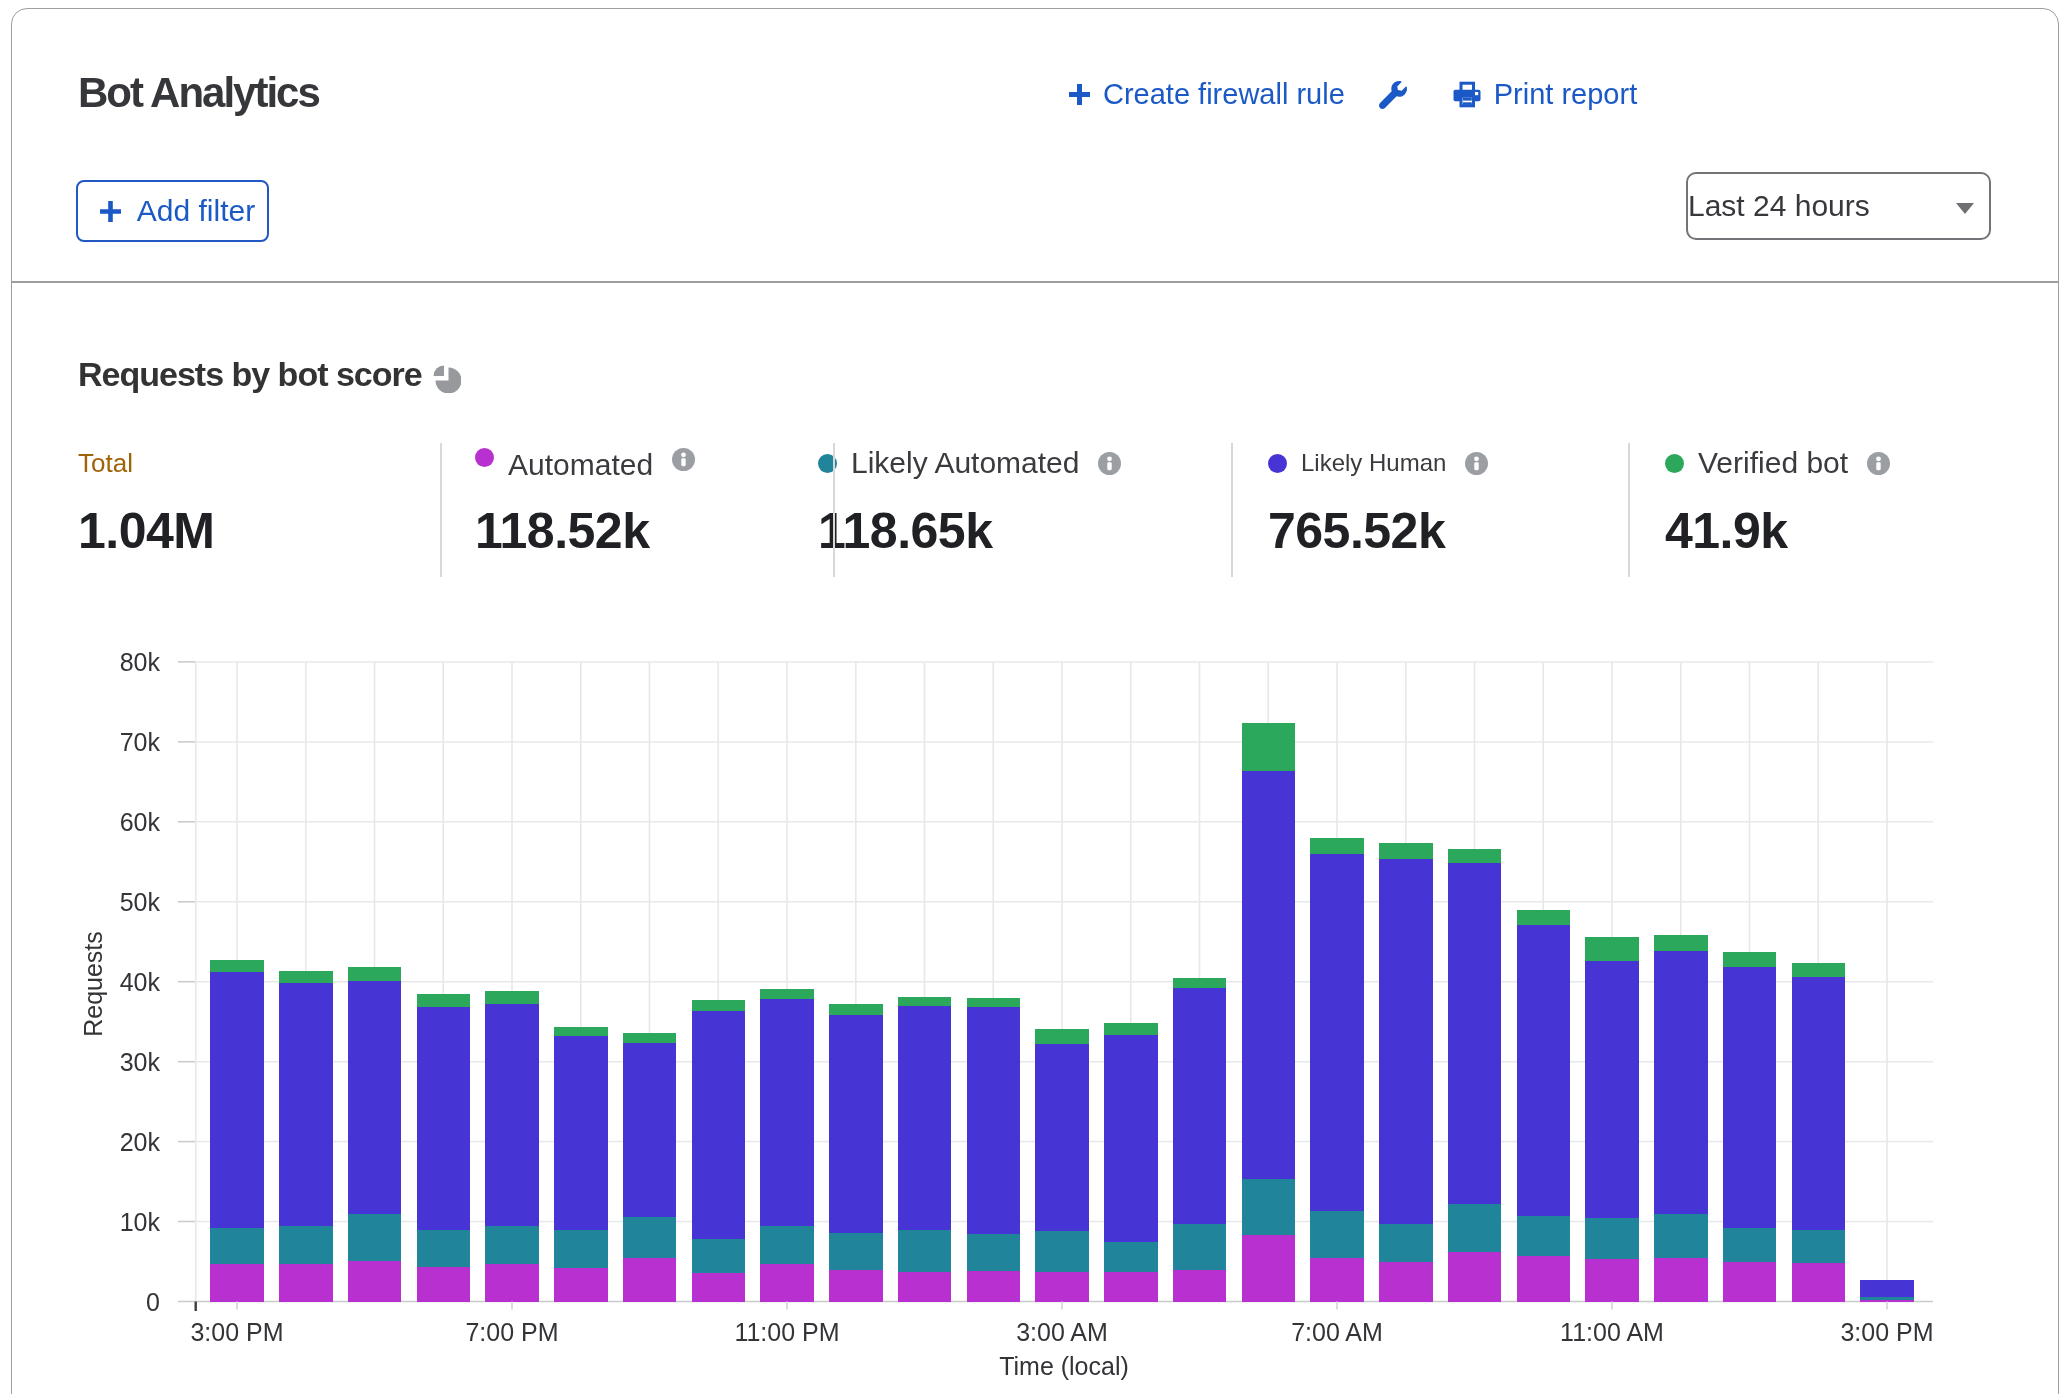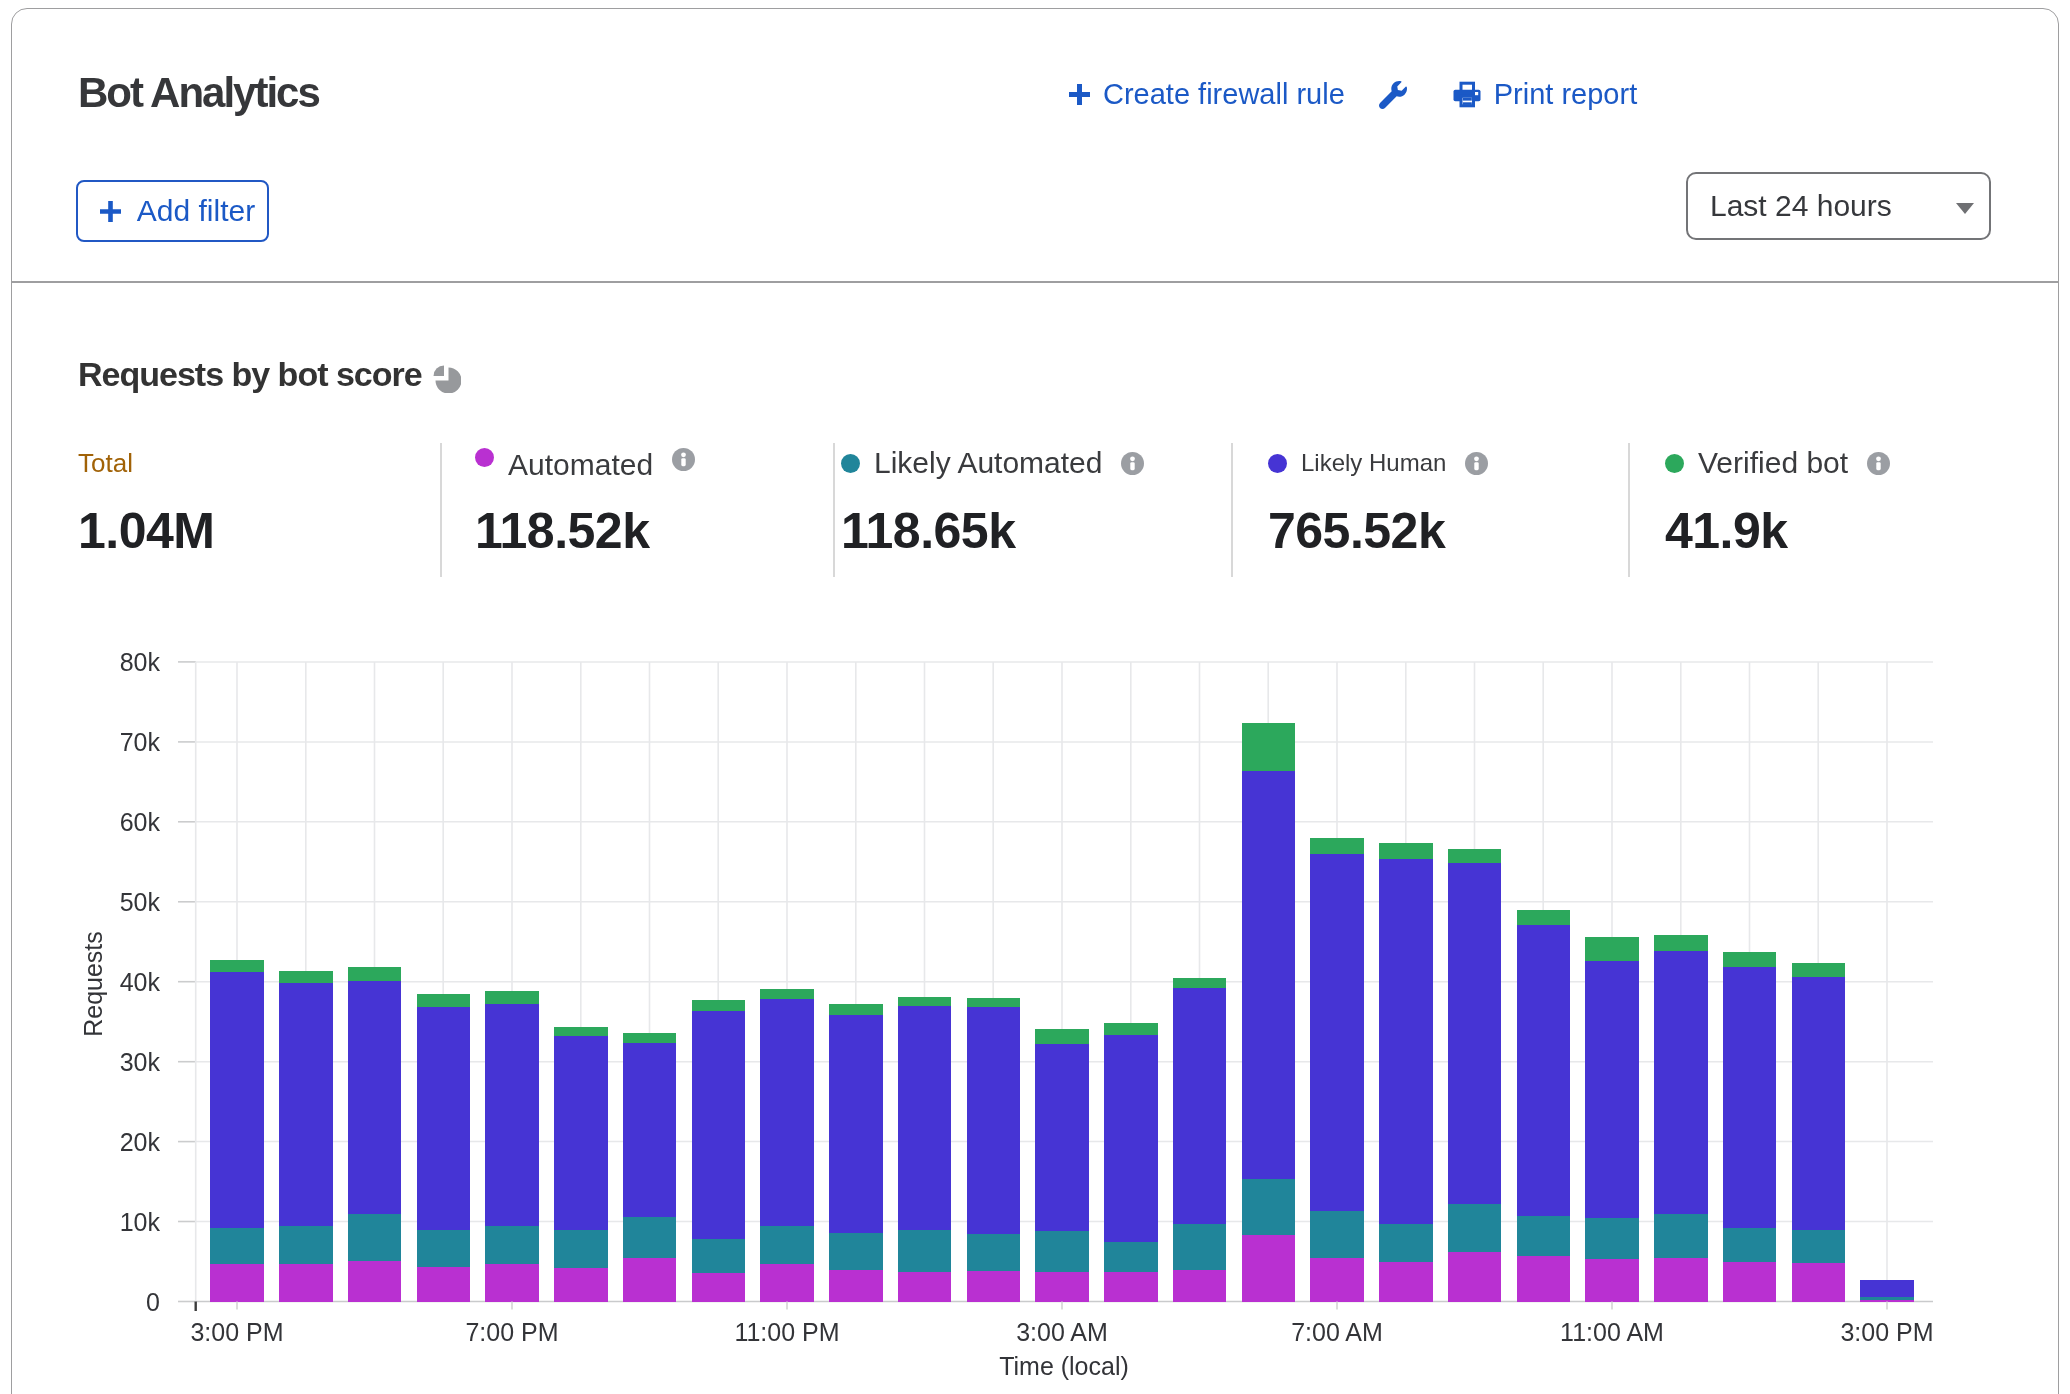--- a/index.html
+++ b/index.html
@@ -32,21 +32,21 @@
     <span>Print report</span>
 </div>
 
 <div class="abs" style="left:76px;top:180px;width:193px;height:62px;border:2.5px solid #2158c4;border-radius:8px;display:flex;align-items:center;justify-content:center;padding-left:9px;color:#1b59c6;font-size:30px">
   <svg width="23" height="23" viewBox="0 0 23 23" style="margin-right:15px">
       <path d="M11.5 1v21M1 11.5h21" stroke="#1b59c6" stroke-width="4.6"></path>
     </svg>Add filter
 </div>
 
 <div class="abs" style="left:1686px;top:172px;width:305px;height:68px;border:2px solid #737477;border-radius:10px;display:flex;align-items:center;color:#36383c;font-size:30px">
-  <span style="margin-left:22px">Last 24 hours</span>
+  <span style="">Last 24 hours</span>
   <span style="position:absolute;right:15px;top:29px;width:0;height:0;border-left:9.5px solid transparent;border-right:9.5px solid transparent;border-top:11px solid #6f7073"></span>
 </div>
 
 <div class="abs" style="left:78px;top:355px;font-size:34px;font-weight:700;color:#333;letter-spacing:-1px;display:flex;align-items:center">Requests by bot score<svg width="28" height="28" viewBox="0 0 28 28" style="margin-left:11px;position:relative;top:4px">
       <path fill="#97999c" d="M15.5 15.5 L15.5 2.5 A13 13 0 1 1 2.5 15.5 Z"></path>
       <path fill="#97999c" d="M11 11 L11 0.5 A10.5 10.5 0 0 0 0.5 11 Z"></path>
     </svg></div>
 
 <div style="position:absolute;left:78px;top:448px">
     <div style="display:flex;align-items:center;height:30px">
@@ -59,21 +59,21 @@
       <span style="width:19px;height:19px;border-radius:50%;background:#b930d1;margin-right:14px;flex:none"></span>
       <span style="font-size:30px;color:#3a3b3e;white-space:nowrap">Automated</span>
       <svg width="23" height="23" viewBox="0 0 23 23" style="margin-left:19px;flex:none">
         <circle cx="11.5" cy="11.5" r="11.5" fill="#9b9ea3"></circle>
         <circle cx="11.5" cy="6.8" r="2.4" fill="#fff"></circle>
         <rect x="9.3" y="10.2" width="4.4" height="8" rx="1.4" fill="#fff"></rect>
       </svg>
     </div>
     <div style="position:absolute;left:0;top:54px;font-size:50px;font-weight:700;color:#202124;letter-spacing:-0.5px;white-space:nowrap">118.52k</div>
   </div>
-<div style="position:absolute;left:841px;top:448px">
+<div style="position:absolute;left:818px;top:448px">
     <div style="display:flex;align-items:center;height:30px">
       <span style="width:19px;height:19px;border-radius:50%;background:#20859a;margin-right:14px;flex:none"></span>
       <span style="font-size:30px;color:#3a3b3e;white-space:nowrap">Likely Automated</span>
       <svg width="23" height="23" viewBox="0 0 23 23" style="margin-left:19px;flex:none">
         <circle cx="11.5" cy="11.5" r="11.5" fill="#9b9ea3"></circle>
         <circle cx="11.5" cy="6.8" r="2.4" fill="#fff"></circle>
         <rect x="9.3" y="10.2" width="4.4" height="8" rx="1.4" fill="#fff"></rect>
       </svg>
     </div>
     <div style="position:absolute;left:0;top:54px;font-size:50px;font-weight:700;color:#202124;letter-spacing:-0.5px;white-space:nowrap">118.65k</div>

